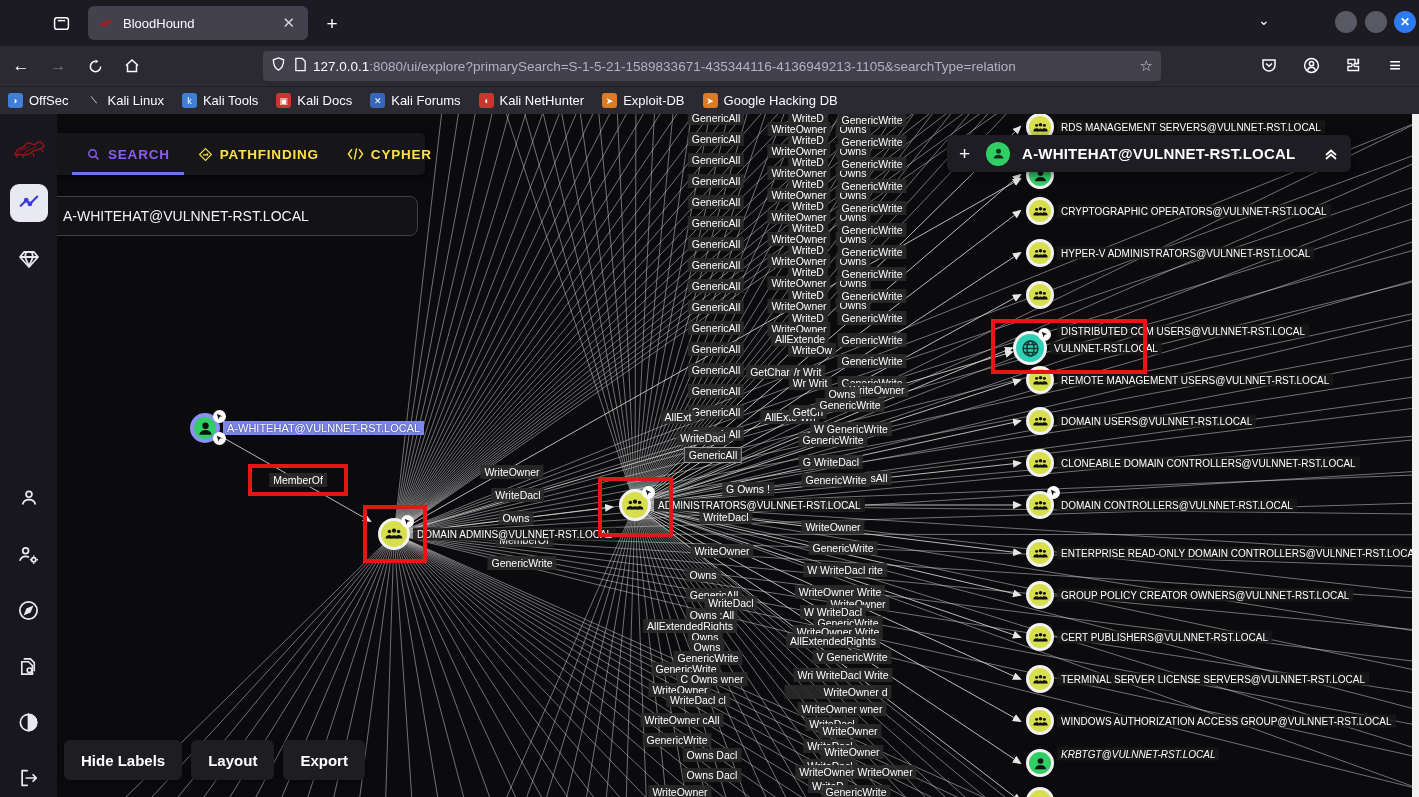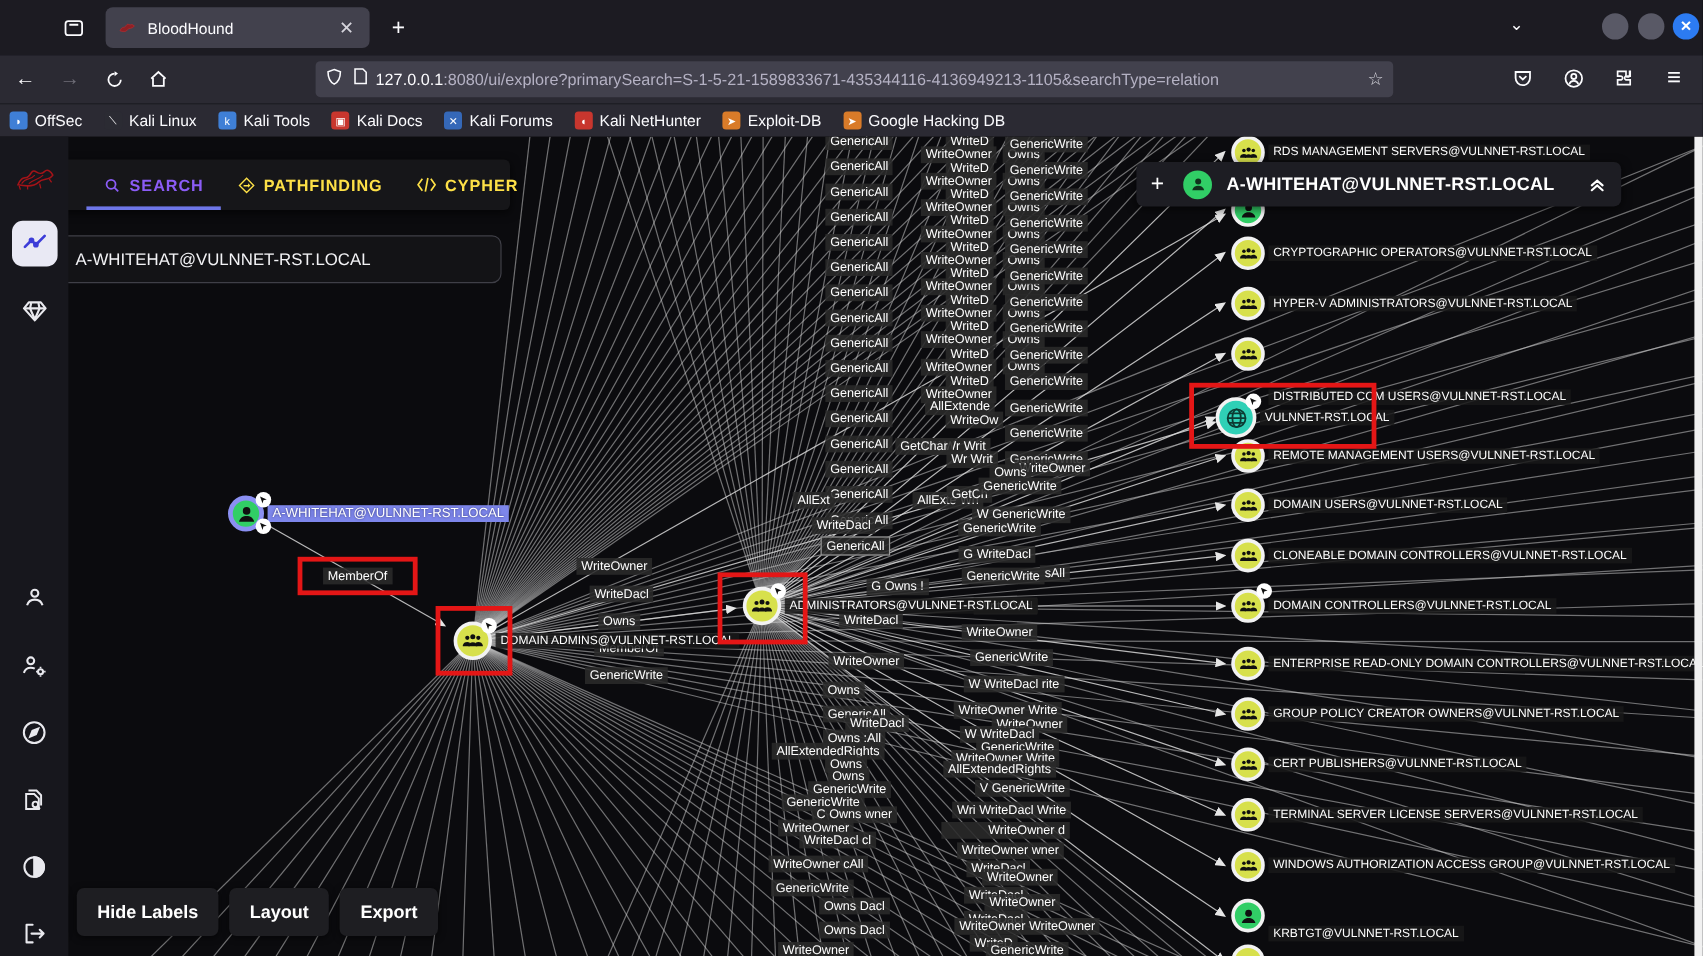--- a/index.html
+++ b/index.html
@@ -785,21 +785,21 @@
       </div>
       <div class="nlabel" style="left: 1000px; top: 607px;">WINDOWS AUTHORIZATION ACCESS GROUP@VULNNET-RST.LOCAL</div>
       <div class="gnode" style="left: 983px; top: 649px;">
         <div class="disc" style="width: 28px; height: 28px; background: rgb(49, 206, 102); border: 3px solid rgb(242, 242, 242);">
           <svg width="17" height="17" viewBox="0 0 24 24" fill="#101010">
             <circle cx="12" cy="8.5" r="4"></circle>
             <path d="M4 20 C5 15.8 8.2 14 12 14 C15.8 14 19 15.8 20 20 Z"></path>
           </svg>
         </div>
       </div>
-      <div class="nlabel" style="left: 1000px; top: 664px;">KRBTGT@VULNNET-RST.LOCAL</div>
+      <div class="nlabel" style="left: 1000px; top: 640px; font-style: italic;">KRBTGT@VULNNET-RST.LOCAL</div>
       <div class="gnode" style="left: 983px; top: 687px;">
         <div class="disc" style="width: 28px; height: 28px; background: rgb(215, 224, 76); border: 3px solid rgb(242, 242, 242);">
           <svg width="17" height="17" viewBox="0 0 24 24" fill="#101010">
             <circle cx="6.5" cy="9" r="2.1"></circle>
             <circle cx="17.5" cy="9" r="2.1"></circle>
             <circle cx="12" cy="8" r="2.5"></circle>
             <path d="M2 16.5 C2.4 14.4 4.2 13.2 6.5 13.2 C7.5 13.2 8.4 13.4 9.1 13.9 L9 17.5 H2 Z"></path>
             <path d="M22 16.5 C21.6 14.4 19.8 13.2 17.5 13.2 C16.5 13.2 15.6 13.4 14.9 13.9 L15 17.5 H22 Z"></path>
             <path d="M7.5 17.5 C7.8 14.9 9.6 13.5 12 13.5 C14.4 13.5 16.2 14.9 16.5 17.5 Z"></path>
           </svg>

